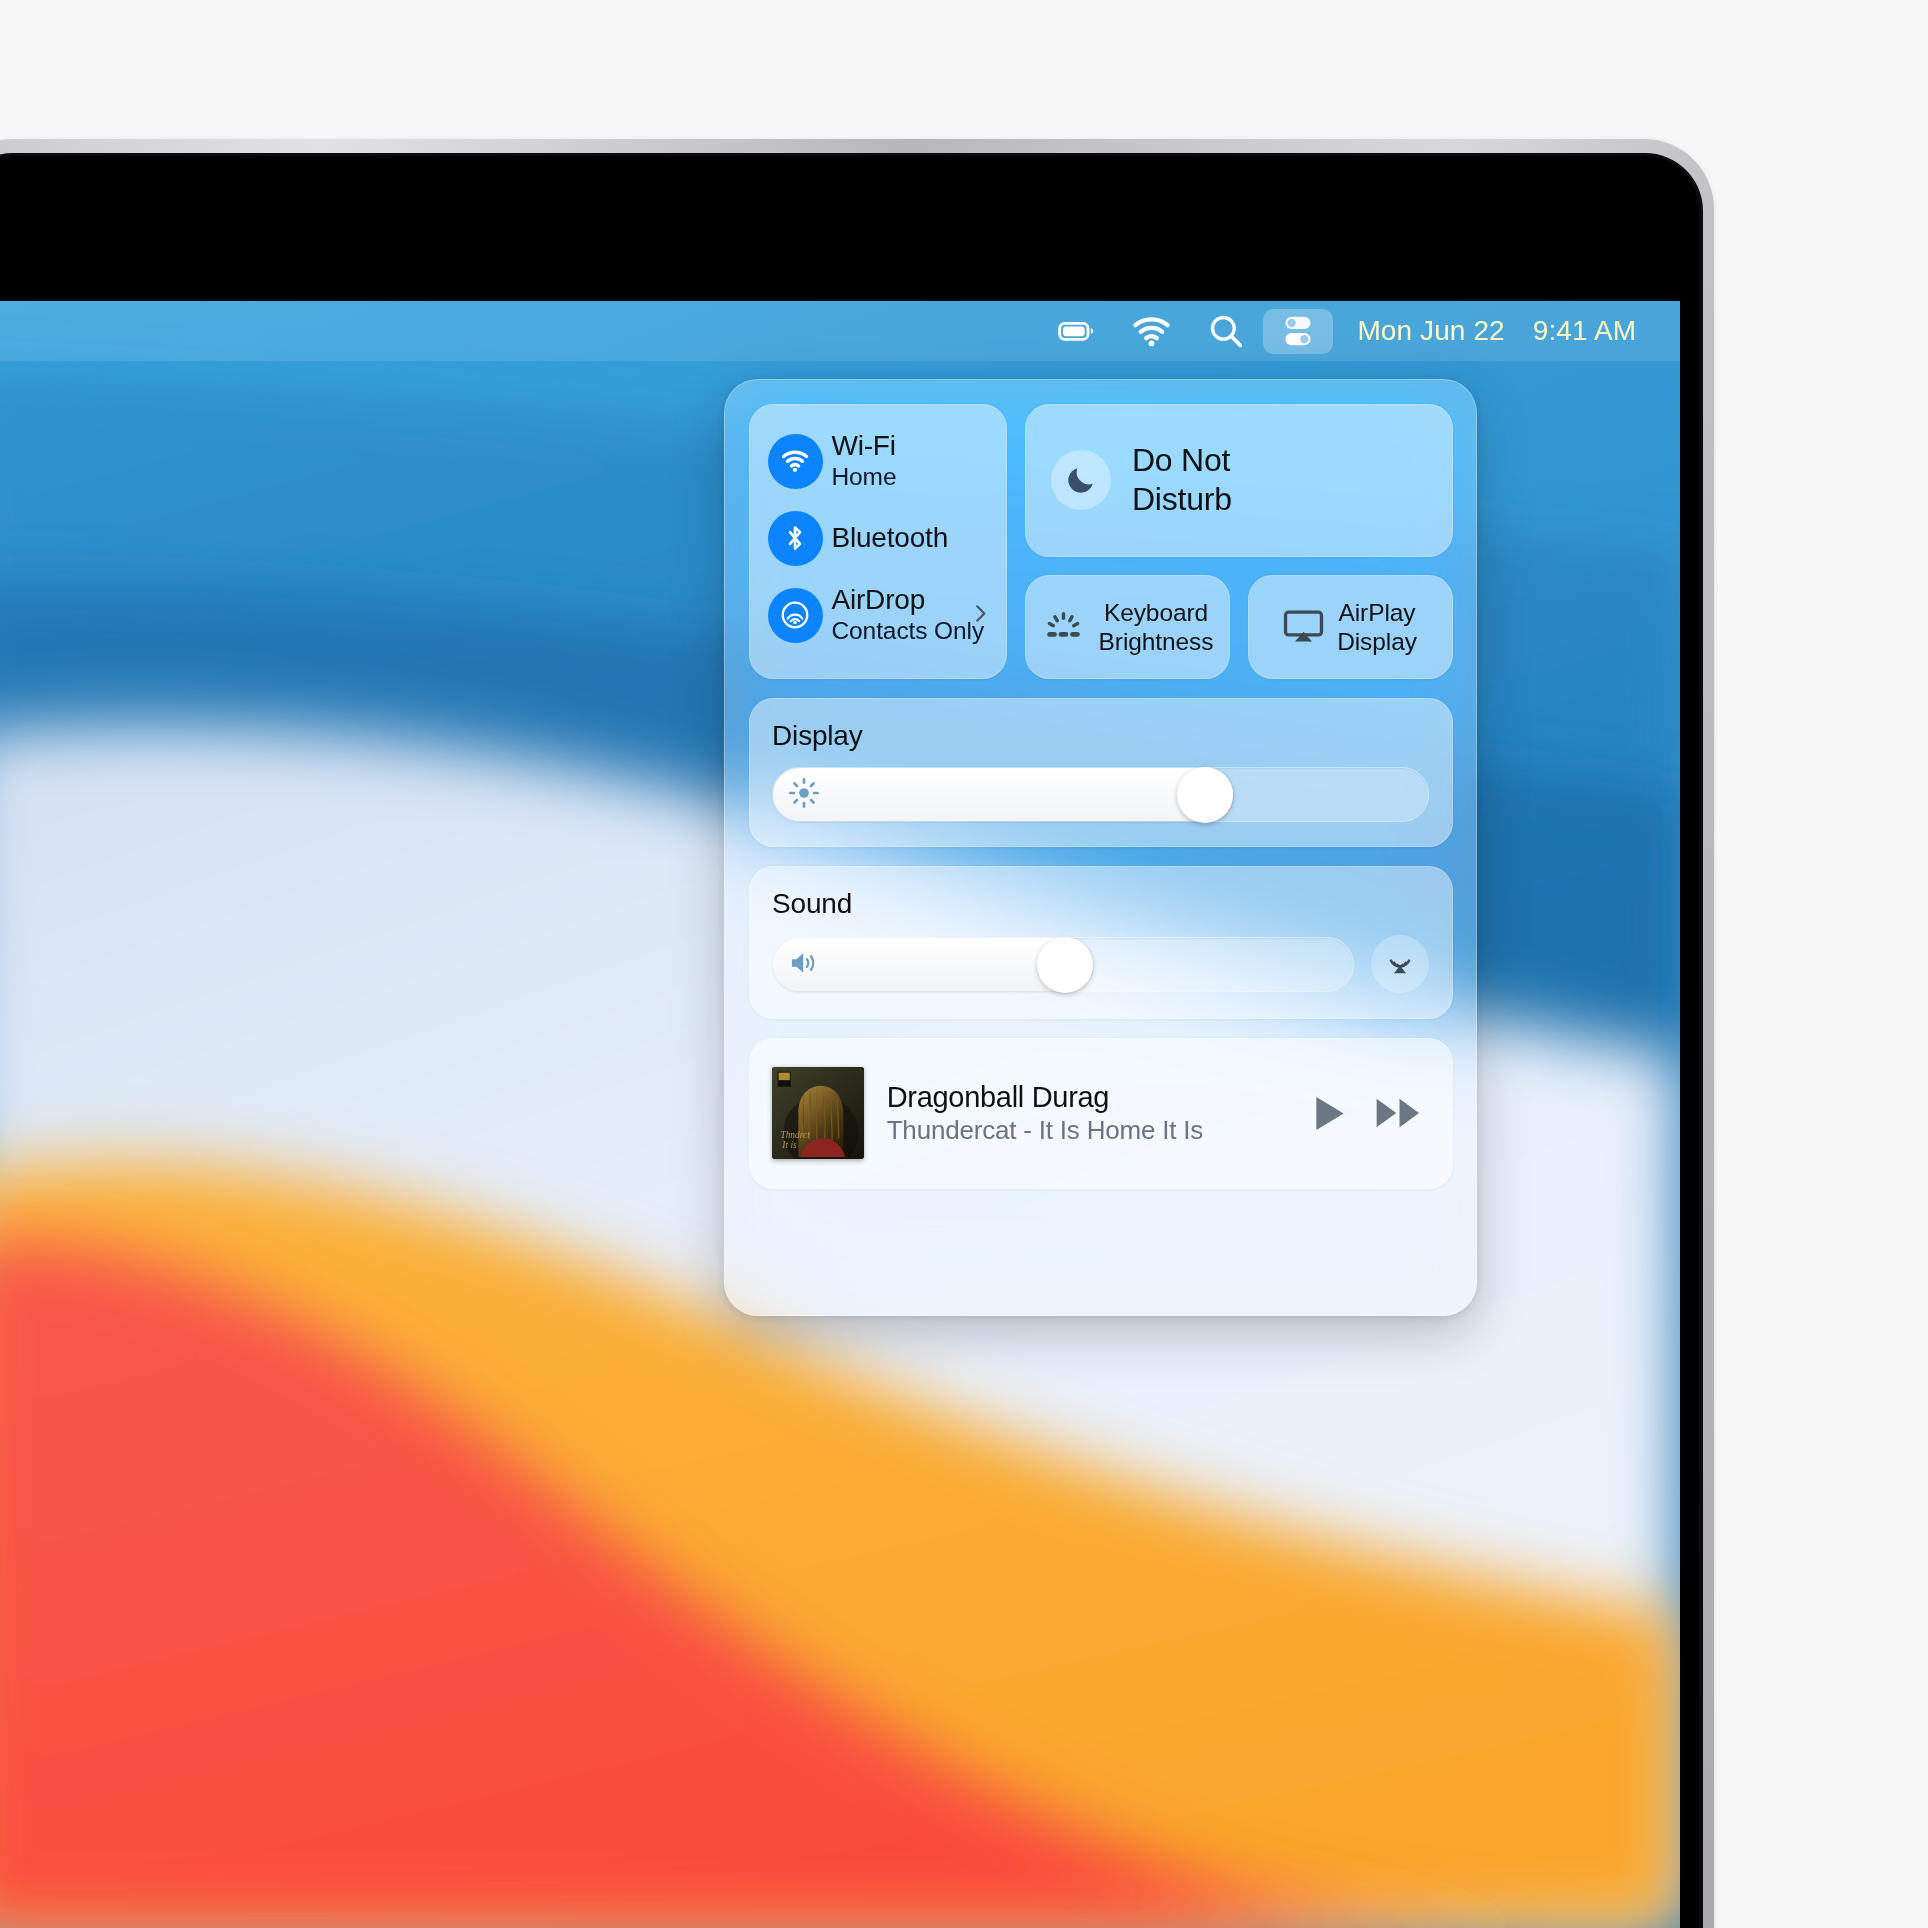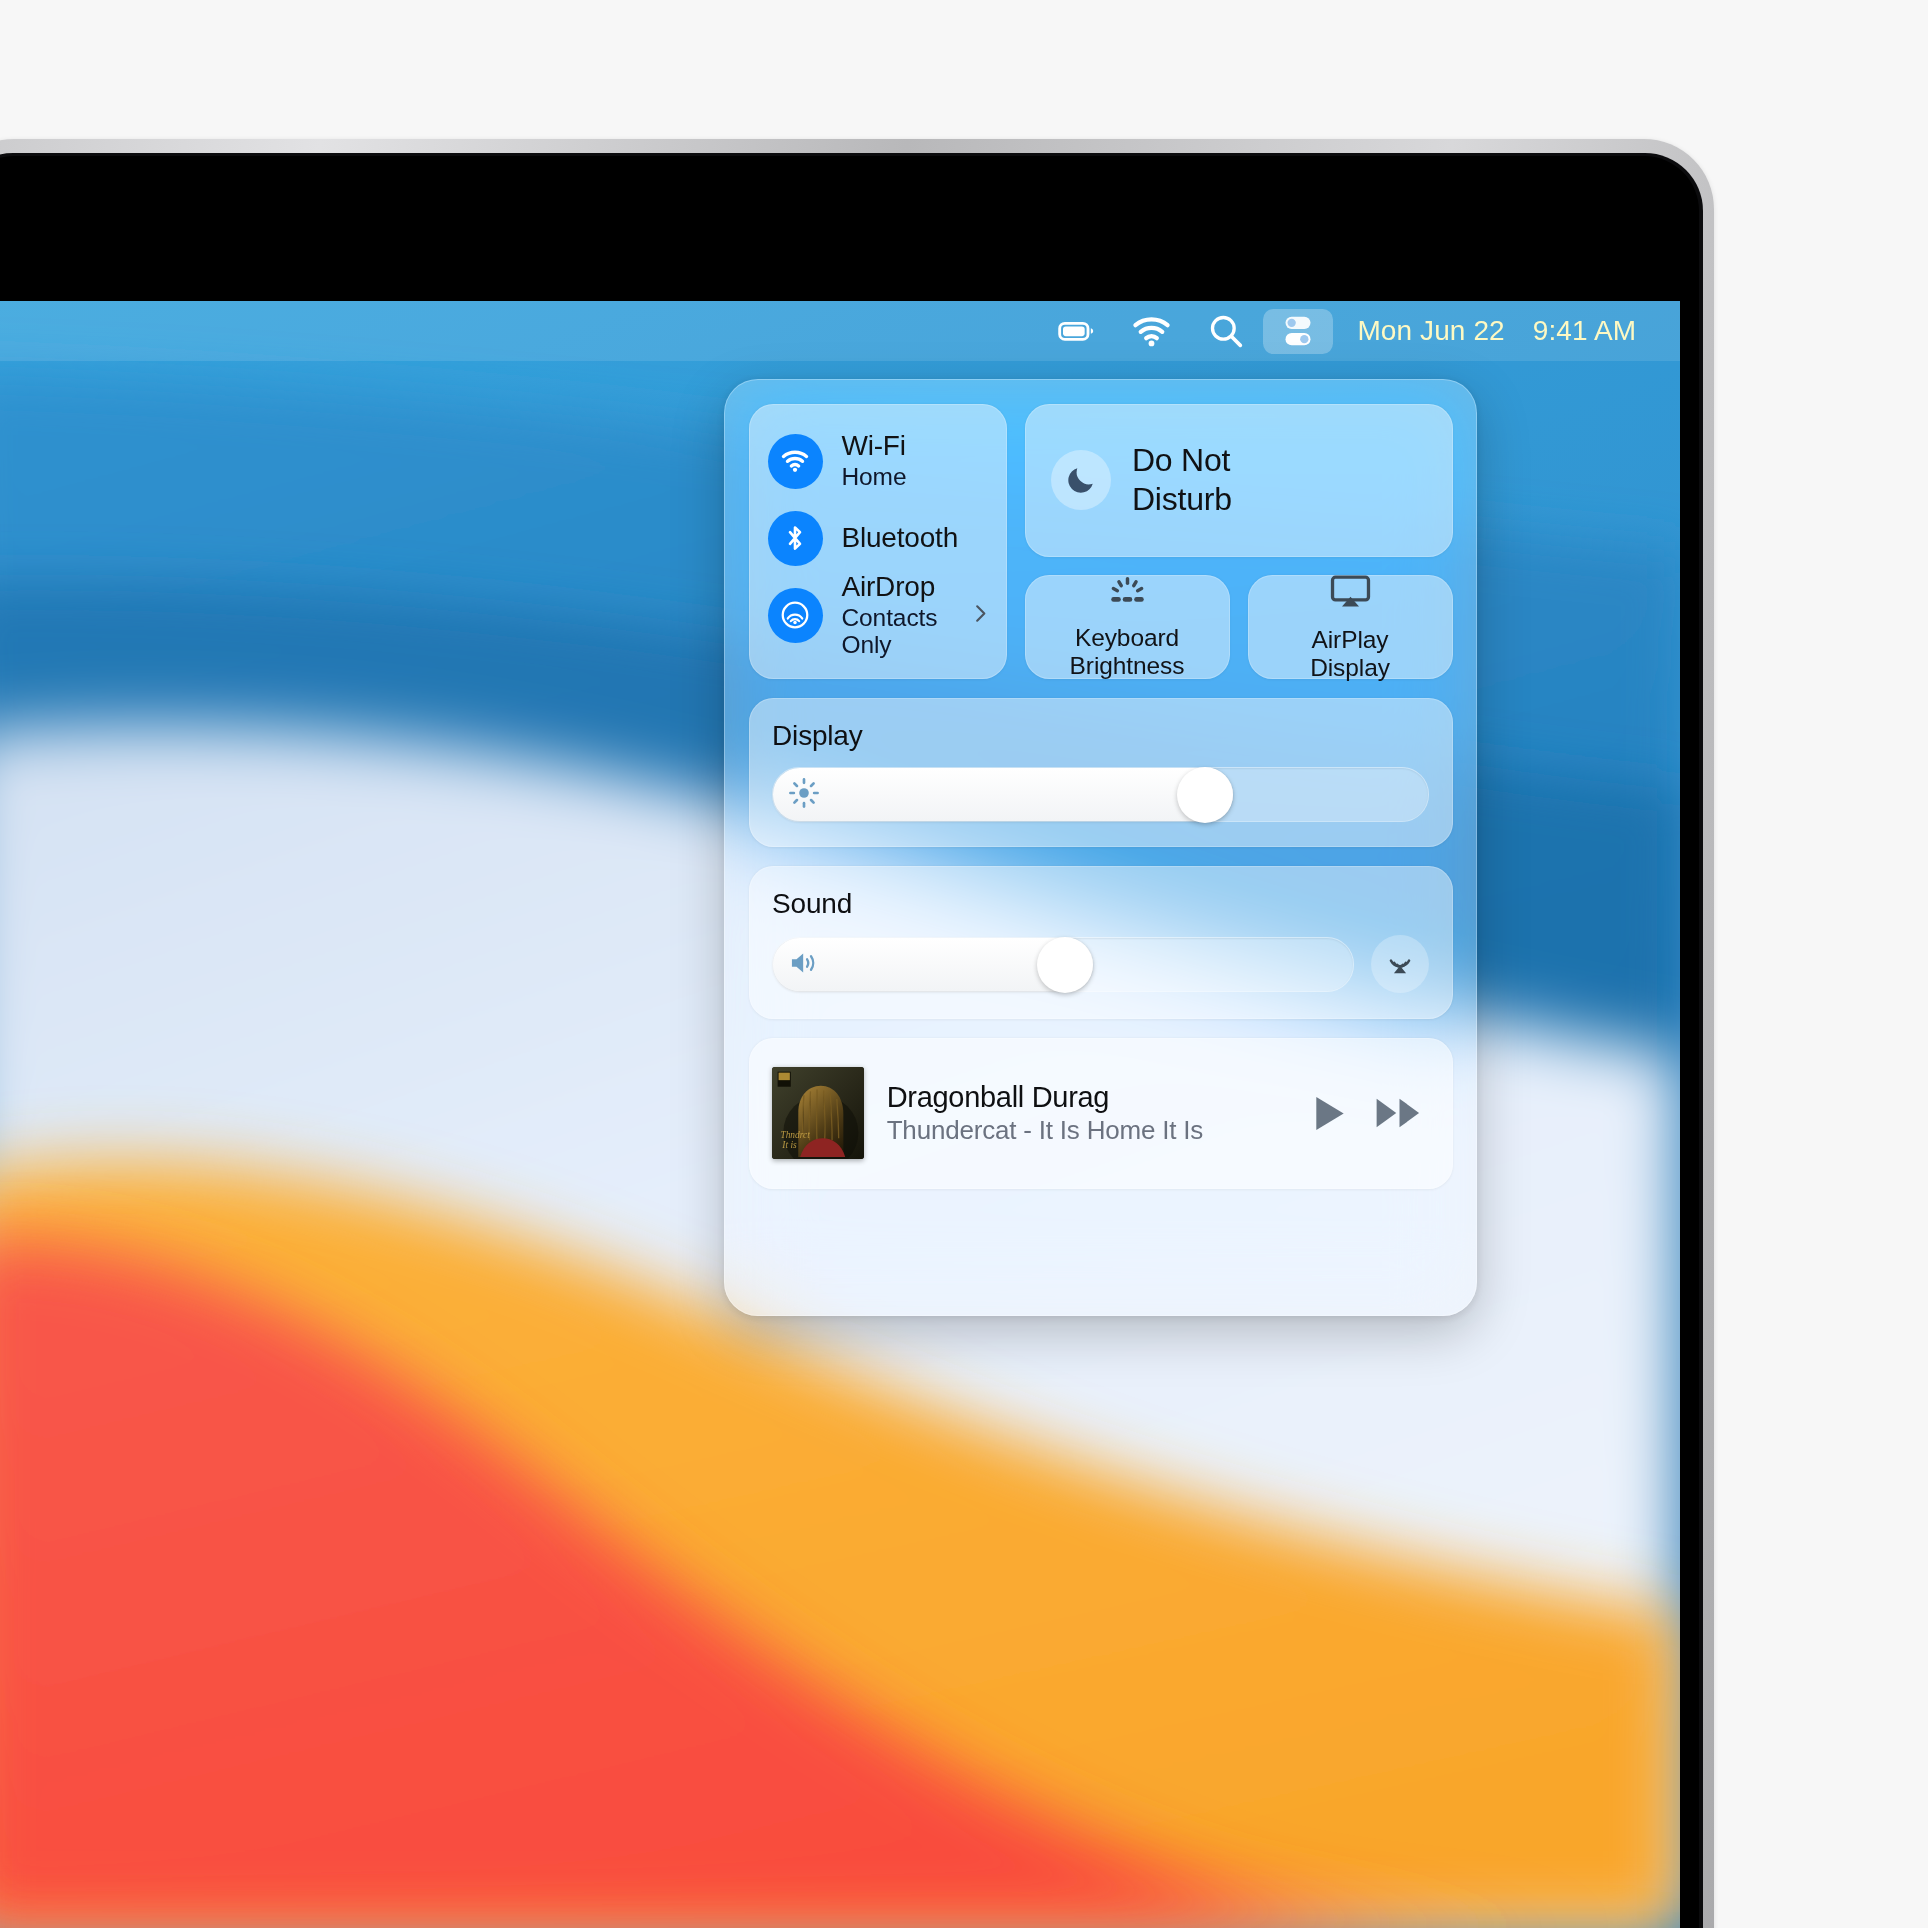--- a/index.html
+++ b/index.html
@@ -119,21 +119,21 @@
 
   #connectivity-card {
     width: 261px;
     padding: 24.5px 0 0 0;
     display: flex; flex-direction: column;
     gap: 13px;
   }
   .conn-row {
     display: flex; align-items: center;
     padding: 0 15px 0 18px;
-    gap: 19px;
+    gap: 9px;
     position: relative;
     height: 64px;
   }
   .conn-icon {
     width: 55px; height: 55px; min-width:55px;
     border-radius: 50%;
     background: #0b84fe;
     display: flex; align-items: center; justify-content: center;
   }
   .conn-text { display:flex; flex-direction: column; line-height: 1.08; }
@@ -155,21 +155,21 @@
     width: 60px; height: 60px; min-width: 60px;
     border-radius: 50%;
     background: rgba(255,255,255,0.34);
     display:flex; align-items:center; justify-content:center;
   }
   .dnd-label { font-size: 32px; color:#101114; line-height: 1.22; letter-spacing:-0.2px;}
 
   .tiles-row { display:flex; gap: 18px; height: 104px; flex: 1; }
   .sq-tile {
     flex: 1;
-    display:flex; flex-direction: column;
+    display:flex; flex-direction: row;
     align-items: center; justify-content: center;
     gap: 13px;
     padding-top: 3.8px;
   }
   .sq-tile-label {
     font-size: 24.5px; color: #111317; text-align:center;
     line-height: 1.18; letter-spacing: -0.1px;
   }
 
   

